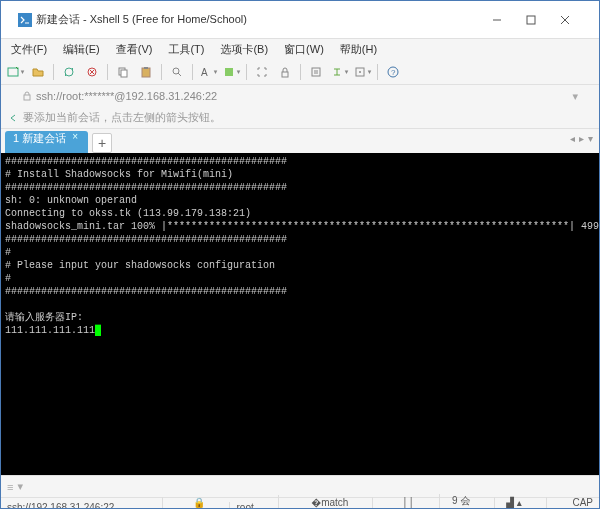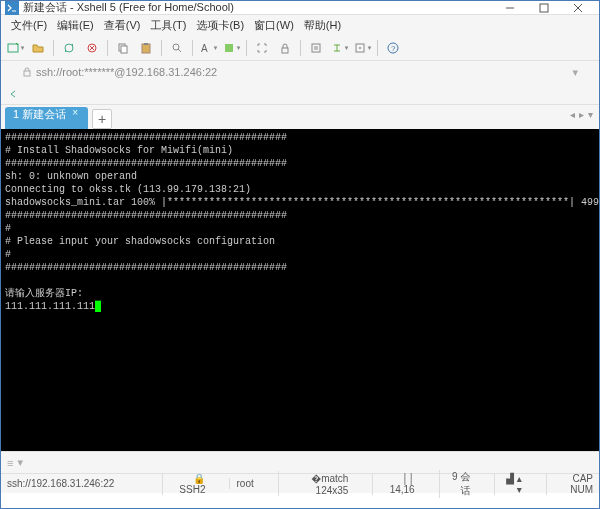--- a/index.html
+++ b/index.html
@@ -1,22 +1,22 @@
 <!DOCTYPE html>
 <html><head>
 <meta charset="utf-8">
 <style>
 * { margin: 0; padding: 0; box-sizing: border-box; }
 body { font-family: "Microsoft YaHei", "Segoe UI", Tahoma, sans-serif; font-size: 11px; background: #fff; width: 600px; height: 509px; overflow: hidden; border: 1px solid #4a7ab5; }
-.titlebar { height: 14px; background: #fff; display: flex; align-items: center; padding: 0 4px; border-bottom: 1px solid #e0e0e0; }
+.titlebar { height: 38px; background: #fff; display: flex; align-items: center; padding: 0 17px; border-bottom: 1px solid #e0e0e0; }
 .titlebar .icon { width: 14px; height: 14px; margin-right: 4px; }
 .titlebar .title { flex: 1; font-size: 11px; color: #333; }
 .winbtns { display: flex; gap: 0; }
 .winbtn { width: 34px; height: 22px; display: flex; align-items: center; justify-content: center; color: #555; cursor: pointer; }
-.menubar { height: 20px; display: flex; align-items: center; padding: 0 6px; gap: 2px; font-size: 11px; color: #333; background: #f5f5f5; }
+.menubar { height: 20px; display: flex; align-items: center; padding: 0 6px; gap: 8px; font-size: 11px; color: #333; background: #f5f5f5; }
 .menubar span { padding: 2px 4px; cursor: pointer; }
 .toolbar { height: 26px; display: flex; align-items: center; padding: 0 4px; gap: 3px; background: #f5f5f5; border-bottom: 1px solid #e0e0e0; }
 .tb-btn { width: 20px; height: 20px; display: flex; align-items: center; justify-content: center; cursor: pointer; color: #555; border-radius: 2px; }
 .tb-sep { width: 1px; height: 16px; background: #ccc; margin: 0 2px; }
 .addrbar { height: 22px; display: flex; align-items: center; padding: 0 21px; background: #f5f5f5; font-size: 11px; color: #888; gap: 4px; }
 .hint { height: 22px; display: flex; align-items: center; padding: 0 6px; background: #f5f5f5; font-size: 11px; color: #999; gap: 4px; border-bottom: 1px solid #e0e0e0; }
 .tabbar { height: 24px; display: flex; align-items: flex-end; background: #f5f5f5; padding: 0 4px; position: relative; }
 .tab { height: 22px; background: #4ba3d8; color: #fff; padding: 0 10px 0 8px; display: flex; font-size: 11px; border-radius: 3px 3px 0 0; gap: 6px; cursor: pointer; }
 .tab .tx { color: #dff; cursor: pointer; font-size: 10px; }
 .tabbar .plus { width: 20px; height: 20px; border: 1px solid #ccc; background: #fff; margin-left: 4px; display: flex; align-items: center; justify-content: center; cursor: pointer; font-size: 14px; color: #666; border-radius: 2px; }
@@ -181,20 +181,21 @@
   <span style="flex:1">ssh://root:*******@192.168.31.246:22</span>
   <span style="color:#aaa">▾</span>
 </div>
 
 <div class="hint">
   <span>
       <svg width="12" height="12">
         <path d="M8 3l-4 3 4 3" fill="none" stroke="#4a8"></path>
       </svg>
     </span>
+  <span>要添加当前会话，点击左侧的箭头按钮。</span>
 </div>
 
 <div class="tabbar">
   <div class="tab">
     <span>1 新建会话</span>
     <span class="tx">×</span>
   </div>
   <div class="plus">+</div>
   <div class="right">
     <span>◂</span>

